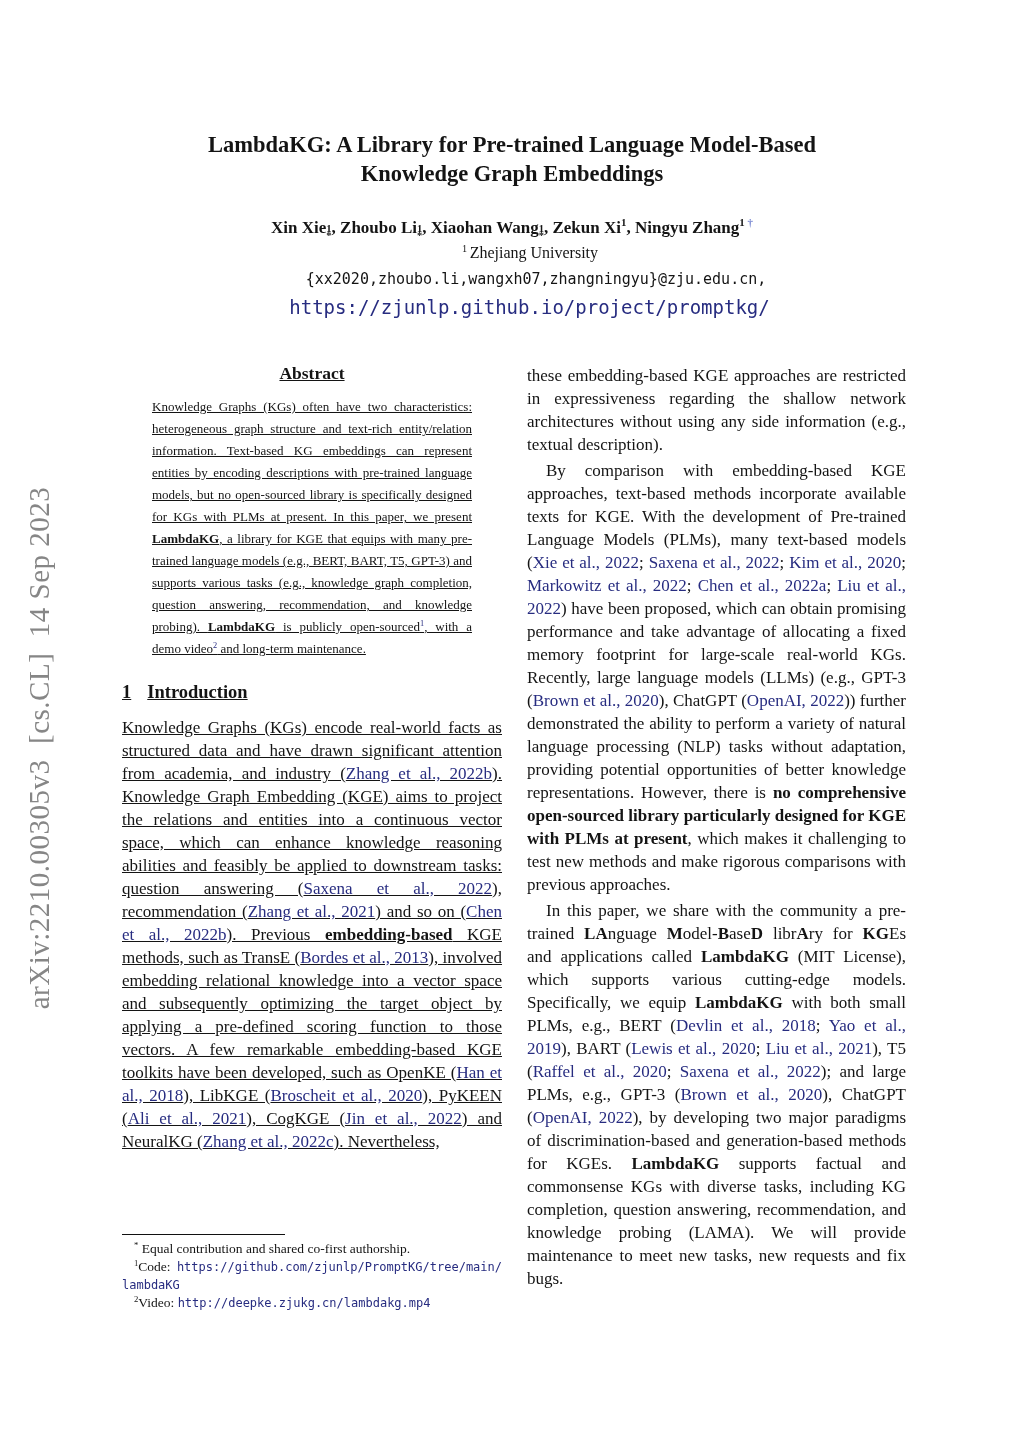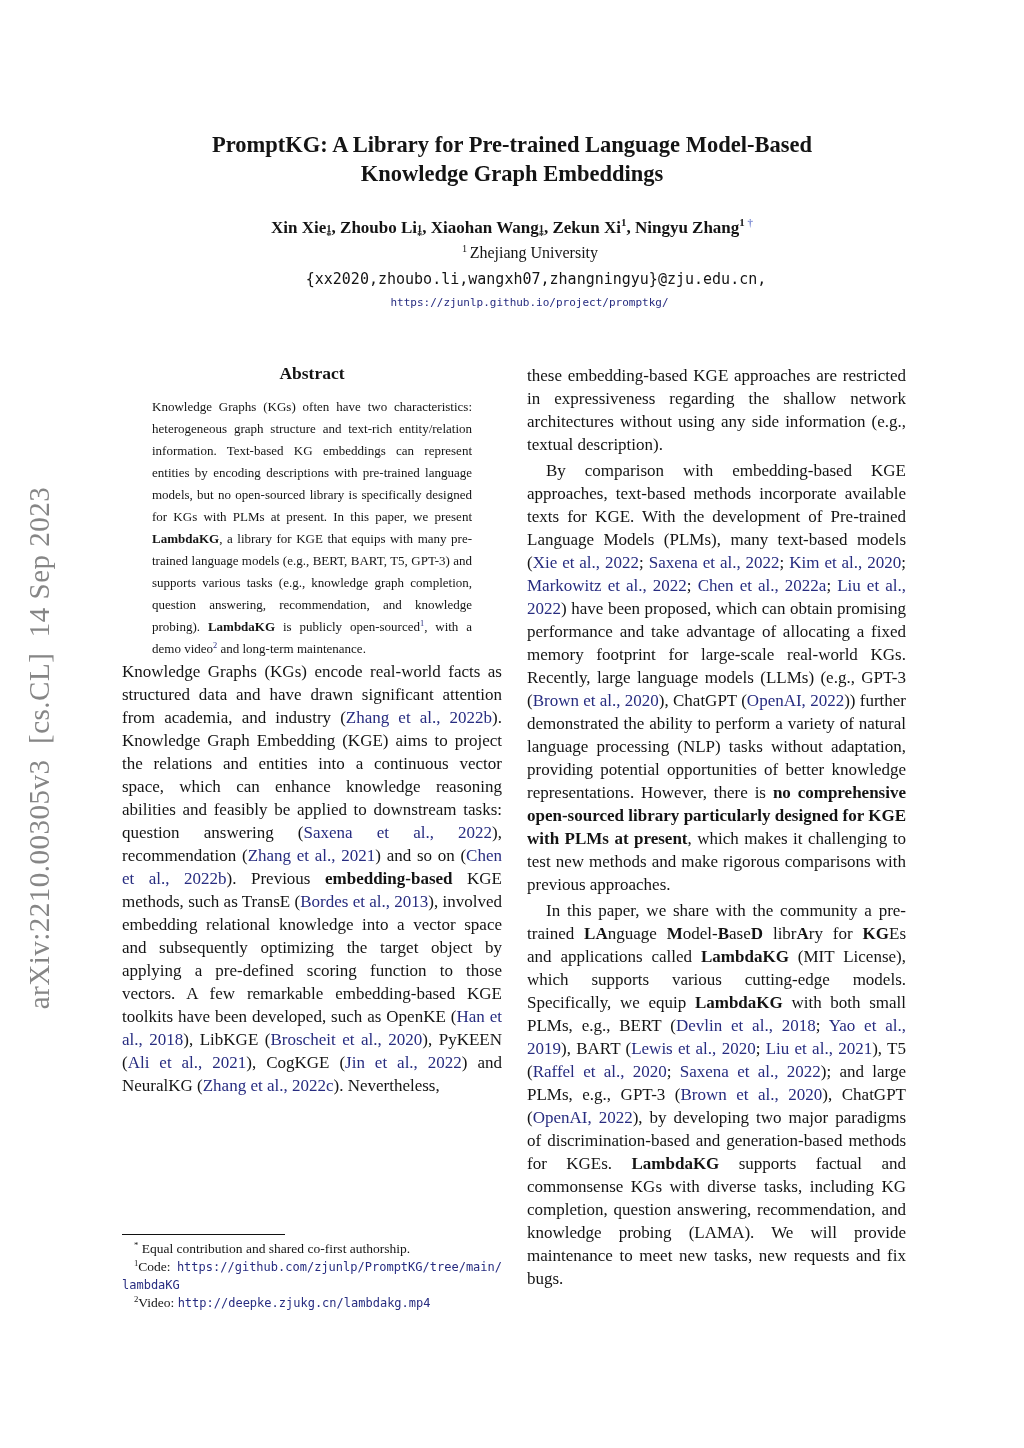--- a/index.html
+++ b/index.html
@@ -75,34 +75,34 @@
     font-size:15px;
     margin-left:24px;
   }
   .proj-url{
     position:absolute;
     top:296px;
     left:0;
     width:100%;
     text-align:center;
     font-family:"DejaVu Sans Mono", monospace;
-    font-size:11px;
+    font-size:19px;
     color:var(--link);
     padding-left:35px;
   }
   
   .col{
     position:absolute;
     top:362px;
     width:380px;
     font-size:17px;
     line-height:23px;
     text-align:justify;
   }
-  .col-left{left:122px;}
+  .col-left{left:122px;text-decoration:underline;}
   .col-right{left:527px;width:379px;top:364px;}
   .abstract-heading{
     text-align:center;
     font-size:17.5px;
     font-weight:bold;
     margin-bottom:11px;
   }
   .abstract-body{
     margin:0 30px 0 30px;
     font-size:13px;
@@ -151,21 +151,21 @@
     text-align:center;
   }
 </style>
 </head>
 <body>
 
 <div class="page">
 
   <div class="watermark">arXiv:2210.00305v3  [cs.CL]  14 Sep 2023</div>
 
-  <h1 class="title">PromptKG: A Library for Pre-trained Language Model-Based
+  <h1 class="title">LambdaKG: A Library for Pre-trained Language Model-Based
 Knowledge Graph Embeddings</h1>
 
   <div class="authors">Xin Xie<span class="stack">
         <span>1</span>
         <span>*</span>
       </span>, Zhoubo Li<span class="stack">
         <span>1</span>
         <span>*</span>
       </span>, Xiaohan Wang<span class="stack">
         <span>1</span>
@@ -175,20 +175,23 @@
   <div class="affiliation"><span class="sup">1 </span>Zhejiang University</div>
 
   <div class="email">{xx2020,zhoubo.li,wangxh07,zhangningyu}@zju.edu.cn,</div>
 
   <div class="proj-url">https://zjunlp.github.io/project/promptkg/</div>
 
   <div class="col col-left">
     <div class="abstract-heading">Abstract</div>
     <div class="abstract-body">Knowledge Graphs (KGs) often have two characteristics: heterogeneous graph structure and text-rich entity/relation information.  Text-based KG embeddings can represent entities by encoding descriptions with pre-trained language models, but no open-sourced library is specifically designed for KGs with PLMs at present. In this paper, we present <span class="b">LambdaKG</span>, a library for KGE that equips with many pre-trained language models (e.g., BERT, BART, T5, GPT-3) and supports various tasks (e.g., knowledge graph completion, question answering, recommendation, and knowledge probing). <span class="b">LambdaKG</span> is publicly open-sourced<span class="sup l">1</span>, with a demo video<span class="sup l">2</span> and long-term maintenance.</div>
 
+    <div class="section-heading">
+      <span class="sec-num">1</span><span>Introduction</span>
+    </div>
 
     <p class="para">Knowledge Graphs (KGs) encode real-world facts as structured data and have drawn significant attention from academia, and industry (<span class="l">Zhang et al., 2022b</span>).  Knowledge Graph Embedding (KGE) aims to project the relations and entities into a continuous vector space, which can enhance knowledge reasoning abilities and feasibly be applied to downstream tasks: question answering (<span class="l">Saxena et al., 2022</span>), recommendation (<span class="l">Zhang et al., 2021</span>) and so on (<span class="l">Chen et al., 2022b</span>).  Previous <span class="b">embedding-based</span> KGE methods, such as TransE (<span class="l">Bordes et al., 2013</span>), involved embedding relational knowledge into a vector space and subsequently optimizing the target object by applying a pre-defined scoring function to those vectors. A few remarkable embedding-based KGE toolkits have been developed, such as OpenKE (<span class="l">Han et al., 2018</span>), LibKGE (<span class="l">Broscheit et al., 2020</span>), PyKEEN (<span class="l">Ali et al., 2021</span>), CogKGE (<span class="l">Jin et al., 2022</span>) and NeuralKG (<span class="l">Zhang et al., 2022c</span>).  Nevertheless,</p>
 
     <div class="footnotes">
       <hr class="fn-rule">
       <p class="fn"><span class="sup">*</span>  Equal contribution and shared co-first authorship.</p>
       <p class="fn"><span class="sup">1</span>Code: <span class="m l">https://github.com/zjunlp/PromptKG/tree/main/lambdaKG</span></p>
       <p class="fn"><span class="sup">2</span>Video: <span class="m l">http://deepke.zjukg.cn/lambdakg.mp4</span></p>
     </div>
   </div>

